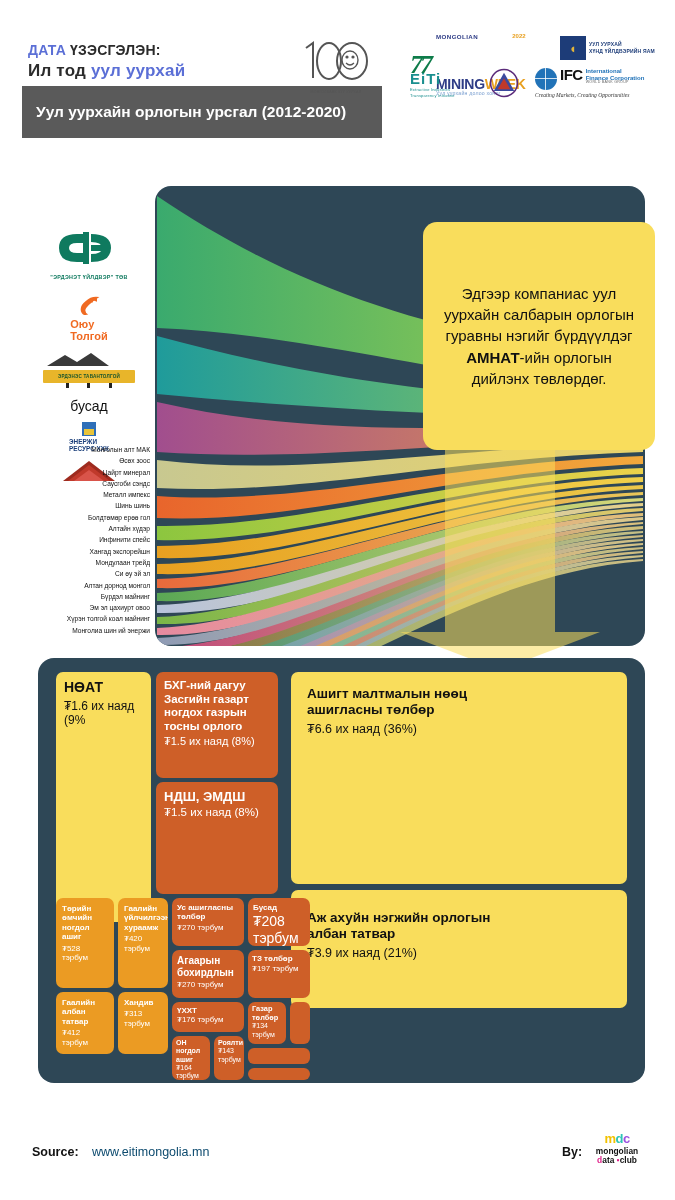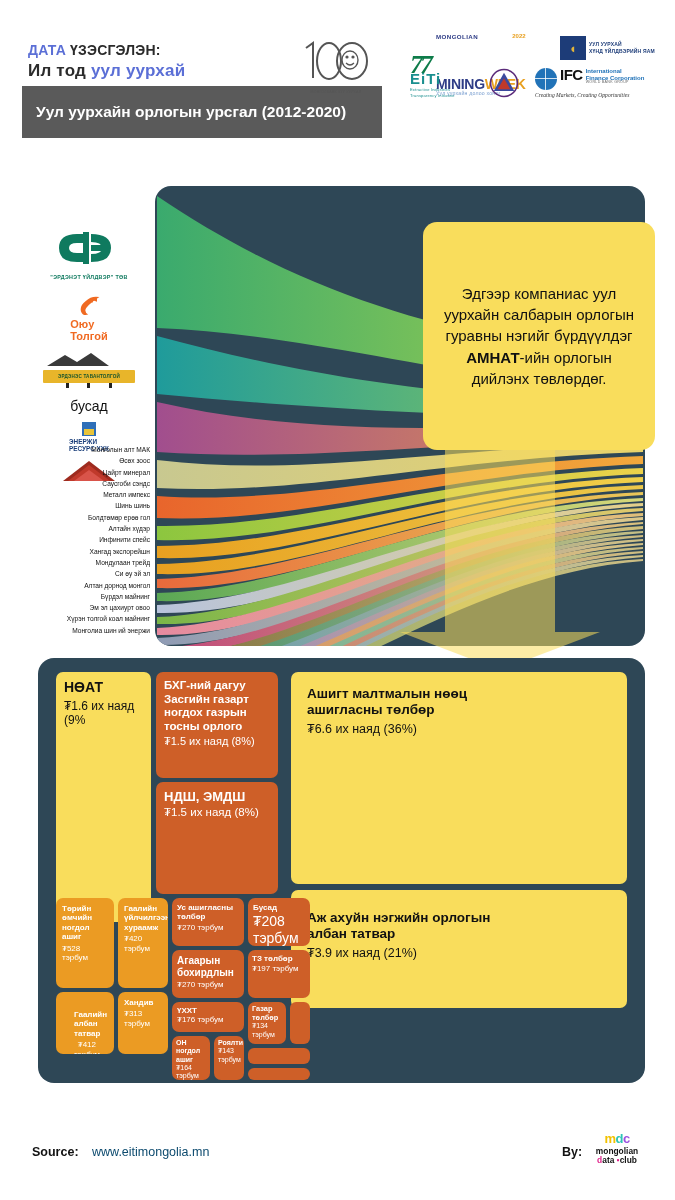--- a/index.html
+++ b/index.html
@@ -452,21 +452,21 @@
     </div>
 
     <div class="tile to" style="left:18px;top:240px;width:58px;height:90px;padding:6px;">
       <span class="t-name" style="font-size:8px;">Төрийн өмчийн ногдол ашиг</span>
       <span class="t-val" style="font-size:8px;margin-top:2px;">₮528 тэрбум</span>
     </div>
     <div class="tile to" style="left:80px;top:240px;width:50px;height:90px;padding:6px;">
       <span class="t-name" style="font-size:8px;">Гаалийн үйлчилгээний хураамж</span>
       <span class="t-val" style="font-size:8px;margin-top:2px;">₮420 тэрбум</span>
     </div>
-    <div class="tile to" style="left:18px;top:334px;width:58px;height:62px;padding:18px;text-align:right;">
+    <div class="tile to" style="left:18px;top:334px;width:58px;height:62px;padding:6px;">
       <span class="t-name" style="font-size:8px;">Гаалийн албан татвар</span>
       <span class="t-val" style="font-size:8px;margin-top:2px;">₮412 тэрбум</span>
     </div>
     <div class="tile to" style="left:80px;top:334px;width:50px;height:62px;padding:6px;">
       <span class="t-name" style="font-size:8px;">Хандив</span>
       <span class="t-val" style="font-size:8px;margin-top:2px;">₮313 тэрбум</span>
     </div>
 
     <div class="tile tr" style="left:134px;top:240px;width:72px;height:48px;padding:5px;">
       <span class="t-name" style="font-size:8px;">Ус ашигласны төлбөр</span>

